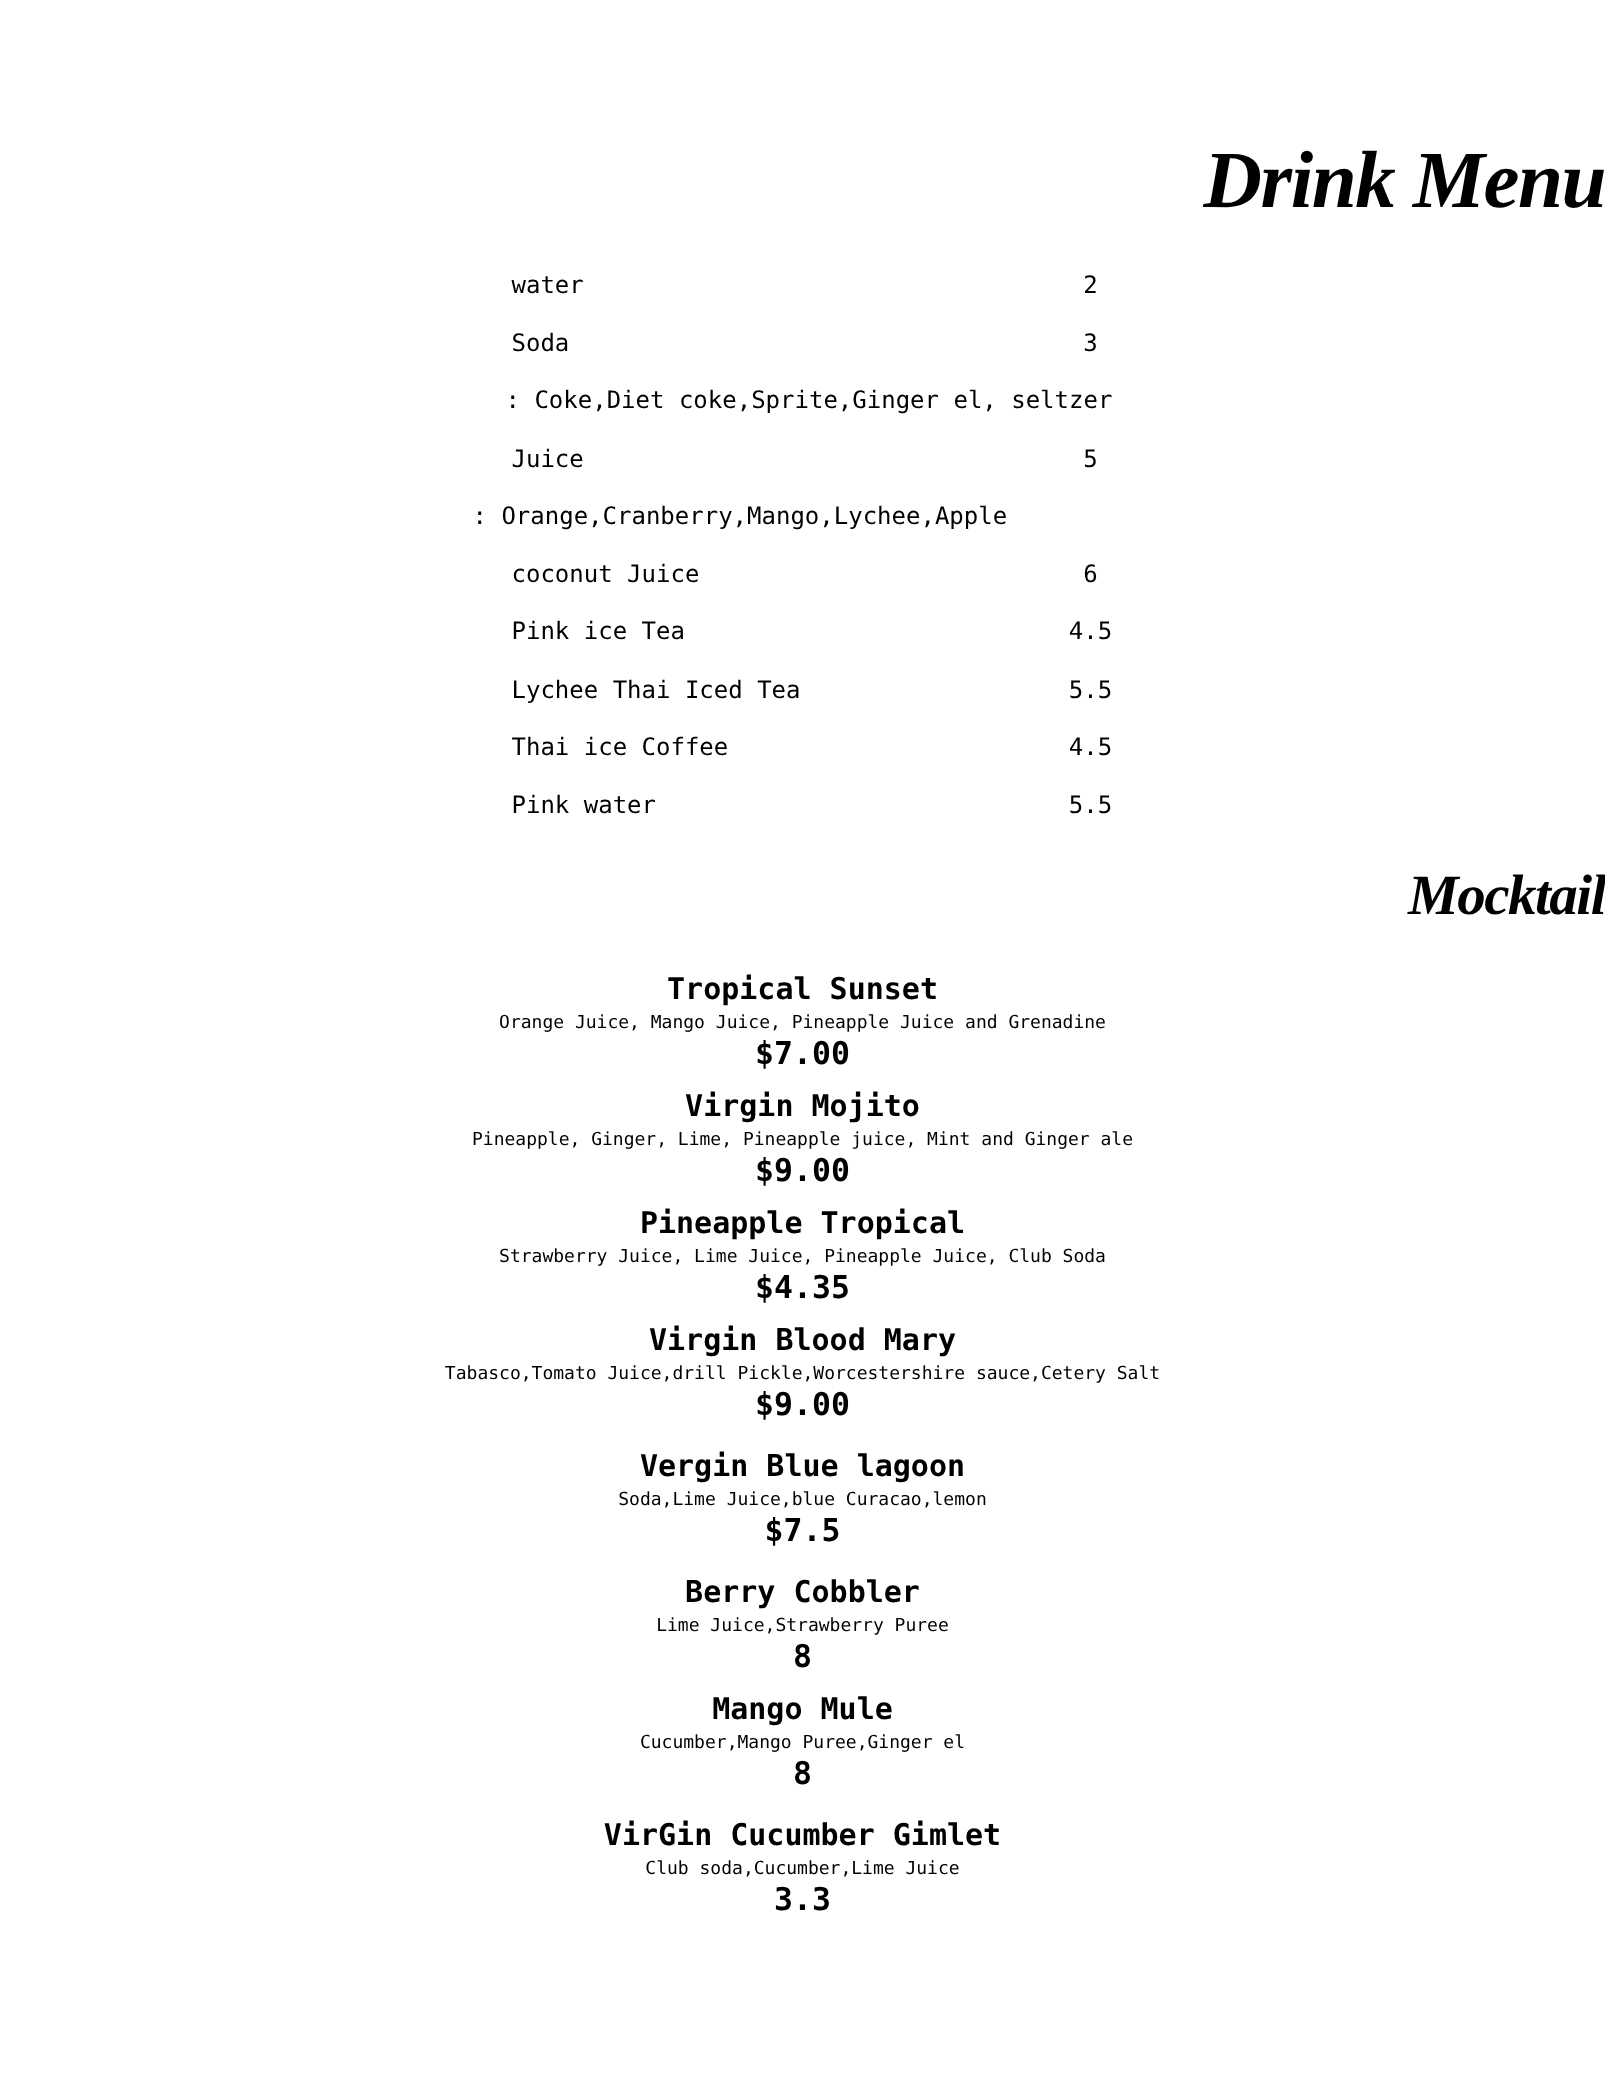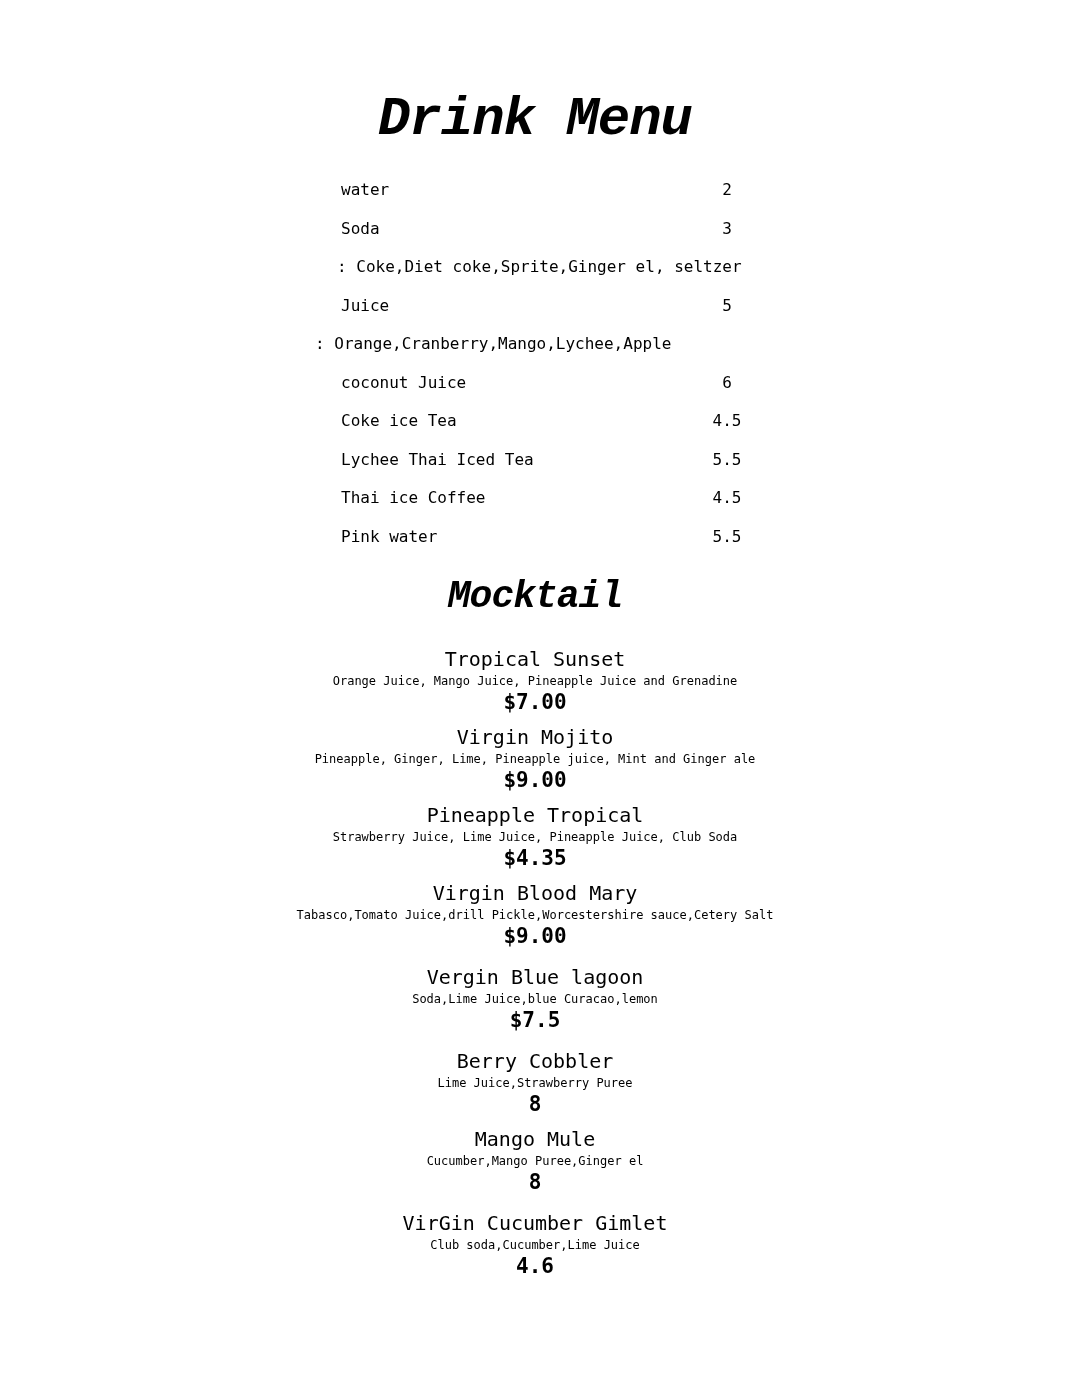--- a/index.html
+++ b/index.html
@@ -11,24 +11,24 @@
     position: relative;
     width: 1070px;
     height: 1384px;
     background: #ffffff;
     color: #000000;
     font-family: "DejaVu Sans Mono", monospace;
     overflow: hidden;
   }
   
   .script-title {
-    font-family: Liberation Mono, monospace;
+    font-family: Liberation Serif, serif;
     font-style: italic;
     font-weight: bold;
-    text-align: center;
+    text-align: right;
     letter-spacing: -1px;
     margin: 0;
   }
   .drink-title {
     padding-top: 88px;
     font-size: 54px;
     line-height: 64px;
   }
   .mocktail-title {
     font-size: 38px;
@@ -66,21 +66,21 @@
     text-align: center;
   }
   .mocktail-item {
     margin-bottom: 12px;
   }
   .gap-before {
     margin-top: 18px;
   }
   .mock-name {
     font-size: 20px;
-    font-weight: normal;
+    font-weight: bold;
     line-height: 24px;
   }
   .mock-ing {
     font-size: 12px;
     line-height: 21px;
   }
   .mock-price {
     font-size: 21px;
     font-weight: bold;
     line-height: 21px;
@@ -113,21 +113,21 @@
     </div>
 
     <div class="drink-options opt-b">: Orange,Cranberry,Mango,Lychee,Apple</div>
 
     <div class="drink-row">
       <span class="drink-name">coconut Juice</span>
       <span class="drink-price">6</span>
     </div>
 
     <div class="drink-row">
-      <span class="drink-name">Coke ice Tea</span>
+      <span class="drink-name">Pink ice Tea</span>
       <span class="drink-price">4.5</span>
     </div>
 
     <div class="drink-row">
       <span class="drink-name">Lychee Thai Iced Tea</span>
       <span class="drink-price">5.5</span>
     </div>
 
     <div class="drink-row">
       <span class="drink-name">Thai ice Coffee</span>
@@ -183,18 +183,18 @@
 
     <div class="mocktail-item">
       <div class="mock-name">Mango Mule</div>
       <div class="mock-ing">Cucumber,Mango Puree,Ginger el</div>
       <div class="mock-price">8</div>
     </div>
 
     <div class="mocktail-item gap-before">
       <div class="mock-name">VirGin Cucumber Gimlet</div>
       <div class="mock-ing">Club soda,Cucumber,Lime Juice</div>
-      <div class="mock-price">4.6</div>
+      <div class="mock-price">3.3</div>
     </div>
 
   </div>
 
 </div>
 
 </body></html>

